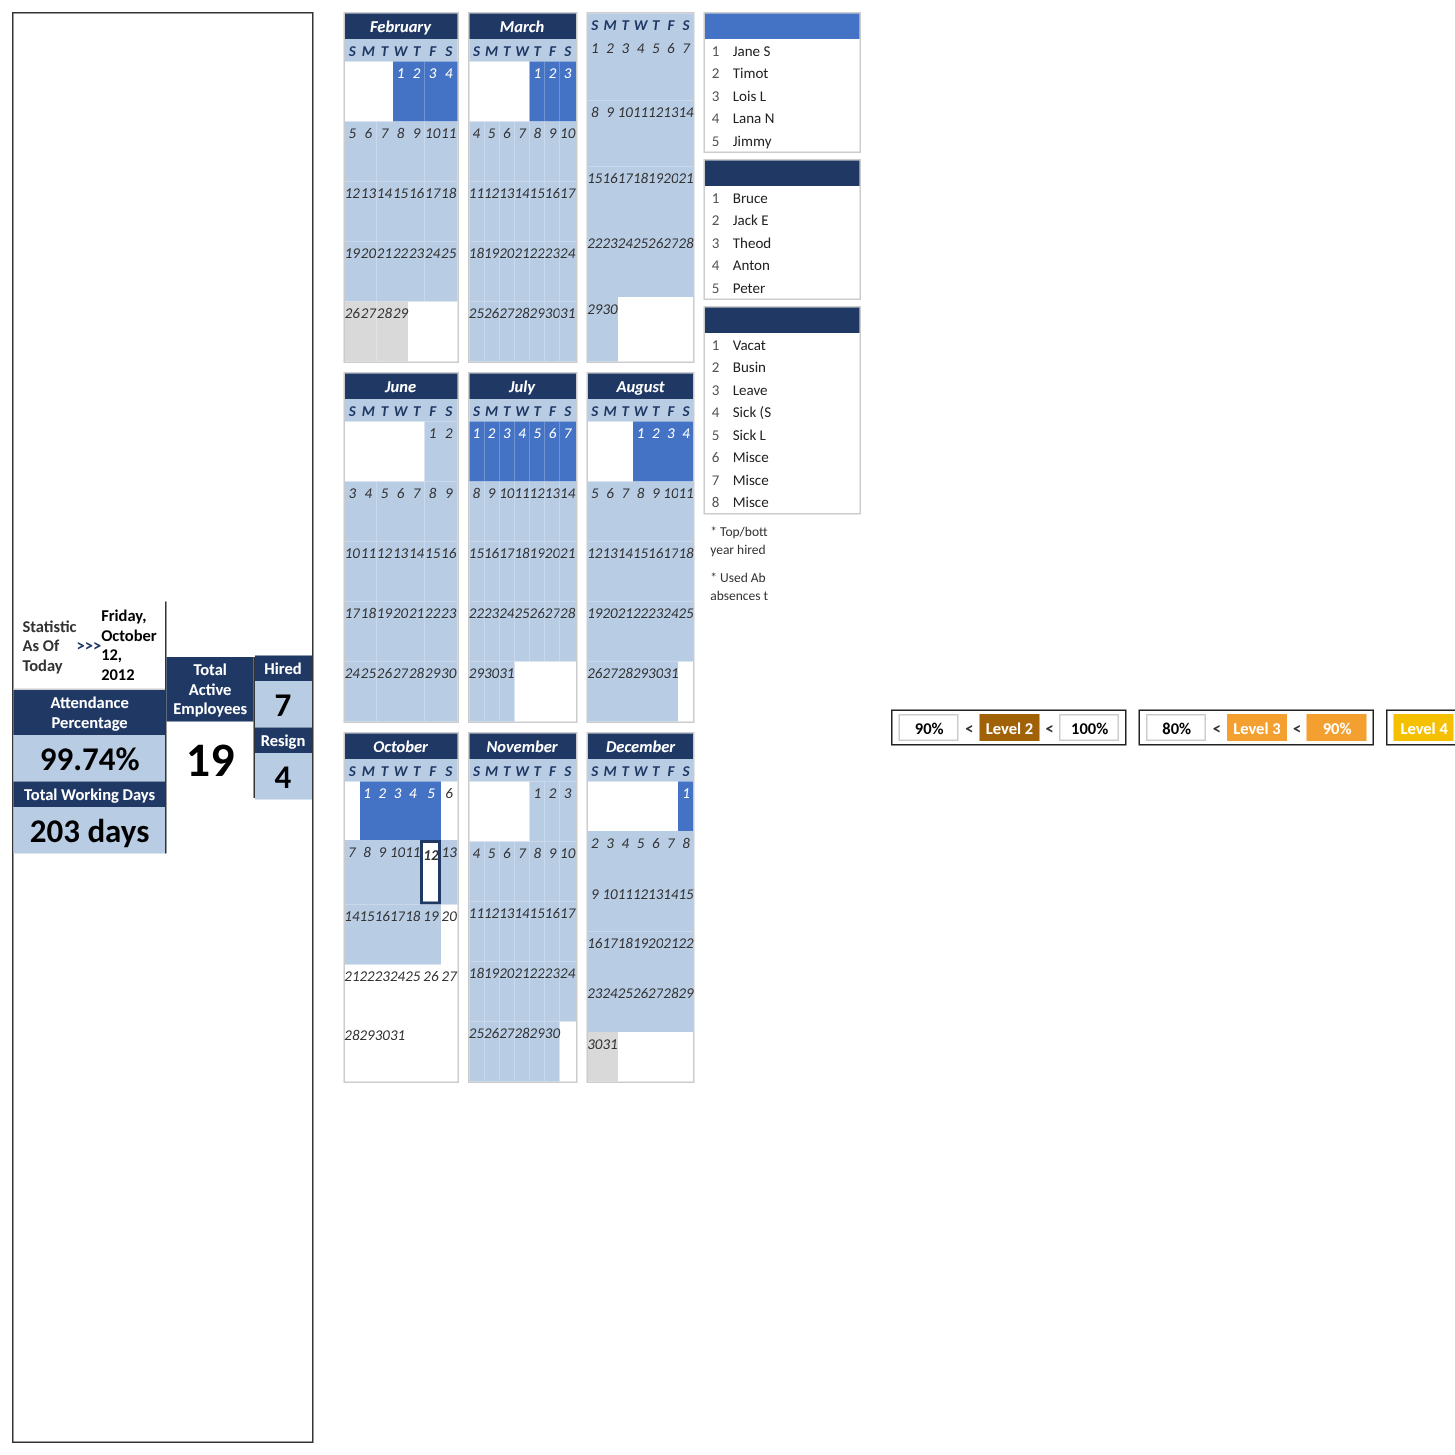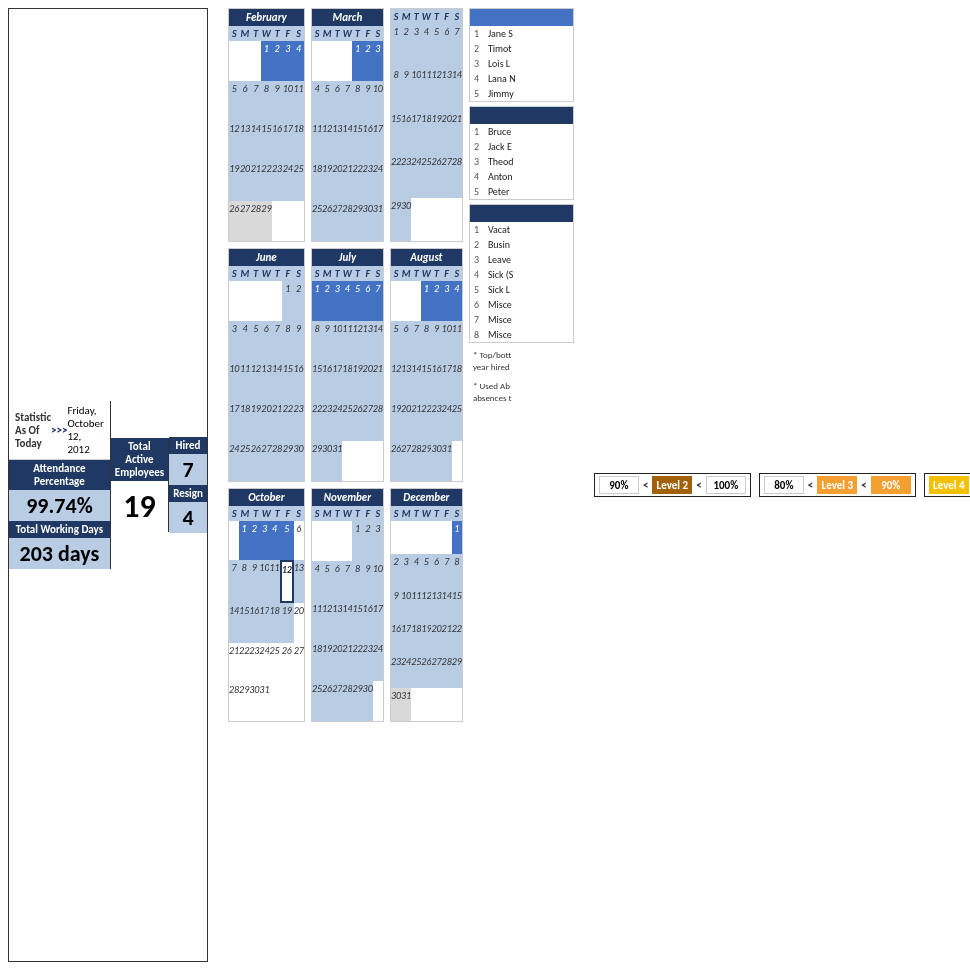--- a/index.html
+++ b/index.html
@@ -200,21 +200,21 @@
 <body>
 
 <div class="main-container">
 
   <div class="stats-top-row">
 
     <div class="stats-left">
       <div class="stat-title-bar">
         <span>Statistic As Of Today</span>
         <span style="color:#1f3864;">&gt;&gt;&gt;</span>
-        <span style="font-weight:normal;color:#000;">Friday, October 12, 2012</span>
+        <span style="font-weight:bold;color:#000;">Friday, October 12, 2012</span>
       </div>
       <div class="blue-label">Attendance Percentage</div>
       <div class="light-blue-value">99.74%</div>
       <div class="blue-label">Total Working Days</div>
       <div class="light-blue-value">203 days</div>
     </div>
 
     <div class="stats-middle">
       <div class="blue-label" style="width:100%;">Total Active Employees</div>
       <div class="plain-value">19</div>

